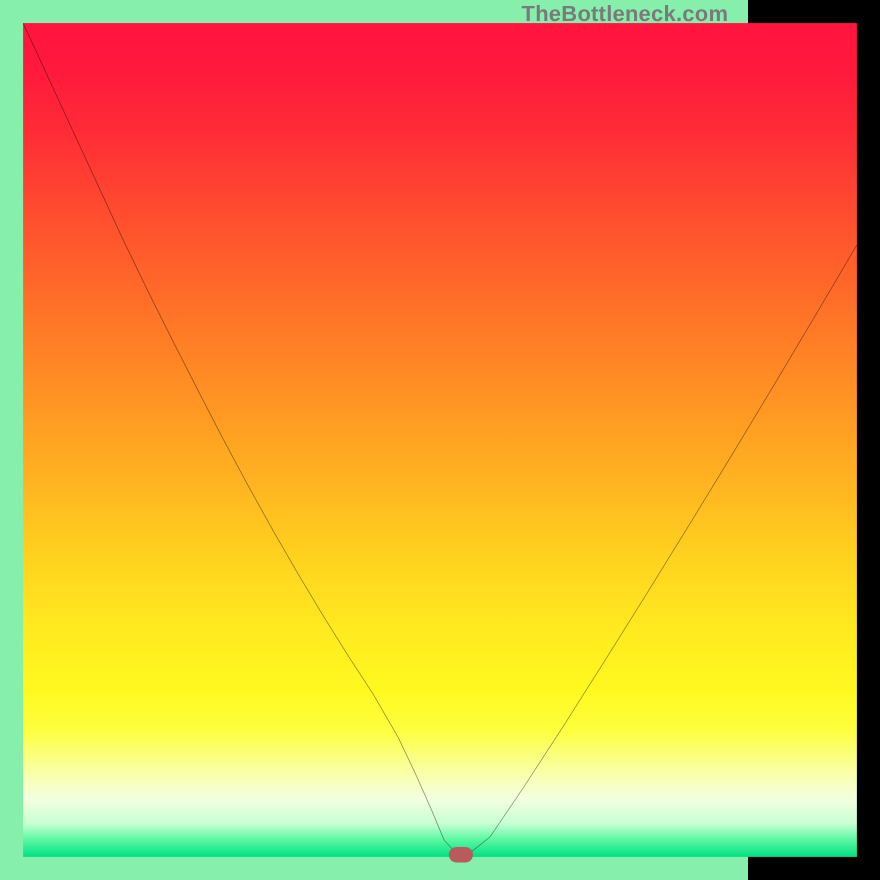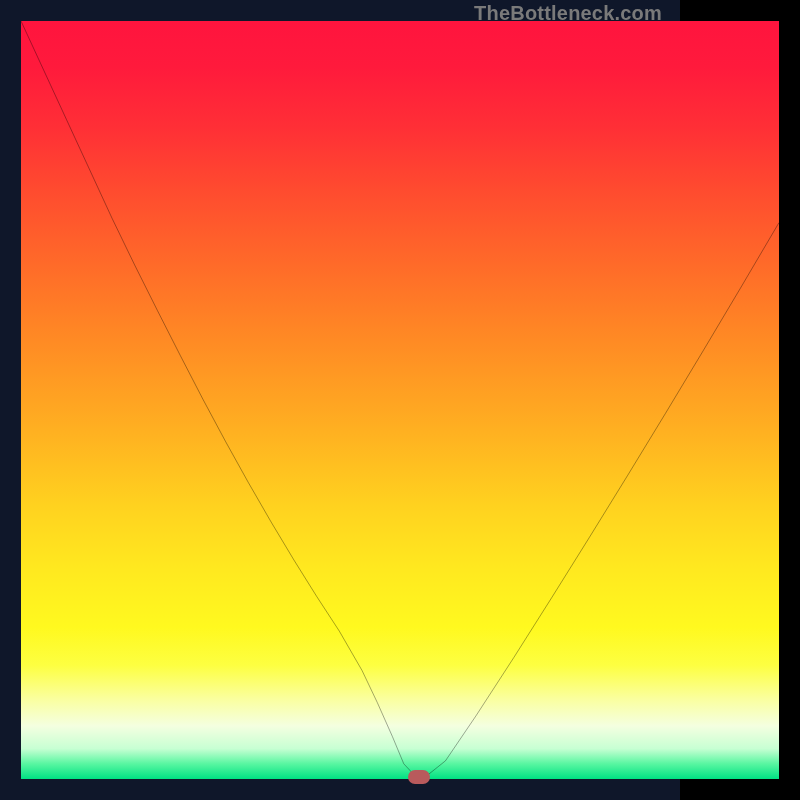--- a/index.html
+++ b/index.html
@@ -1,20 +1,20 @@
 <!DOCTYPE html>
 <html><head>
 <meta charset="utf-8">
 <style>
   * { margin: 0; padding: 0; box-sizing: border-box; }
   html, body { width: 800px; height: 800px; overflow: hidden; background: #000; }
   .frame {
     width: 680px;
     height: 800px;
-    background: #0f172a;
+    background: #86efac;
     position: relative;
   }
   .watermark {
     position: absolute;
     top: 2px;
     right: 18px;
     font-family: Arial, Helvetica, sans-serif;
     font-size: 20px;
     font-weight: bold;
     color: #7a7a7a;

